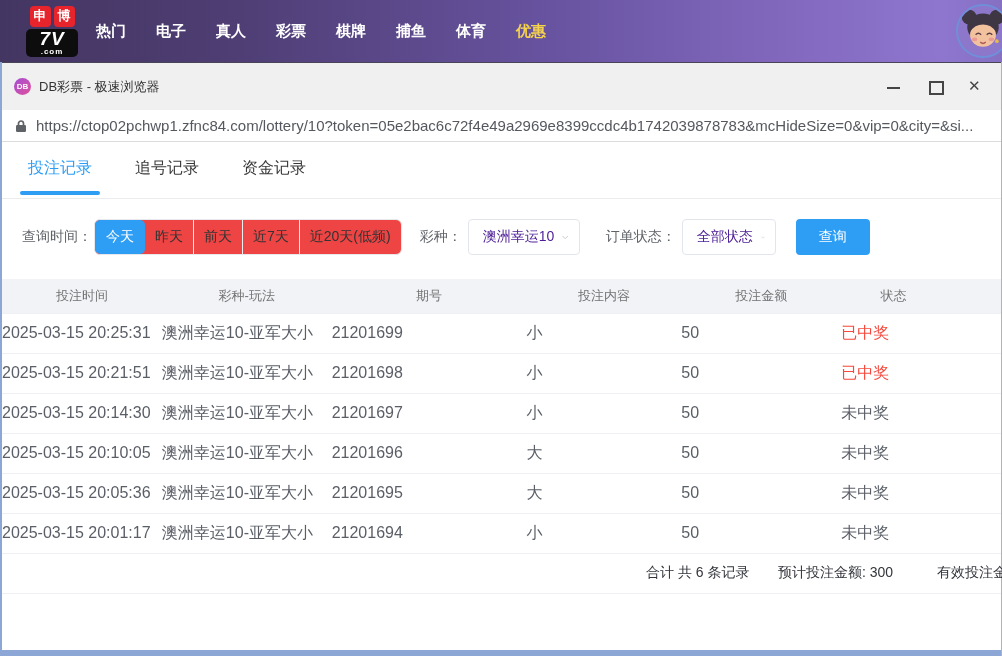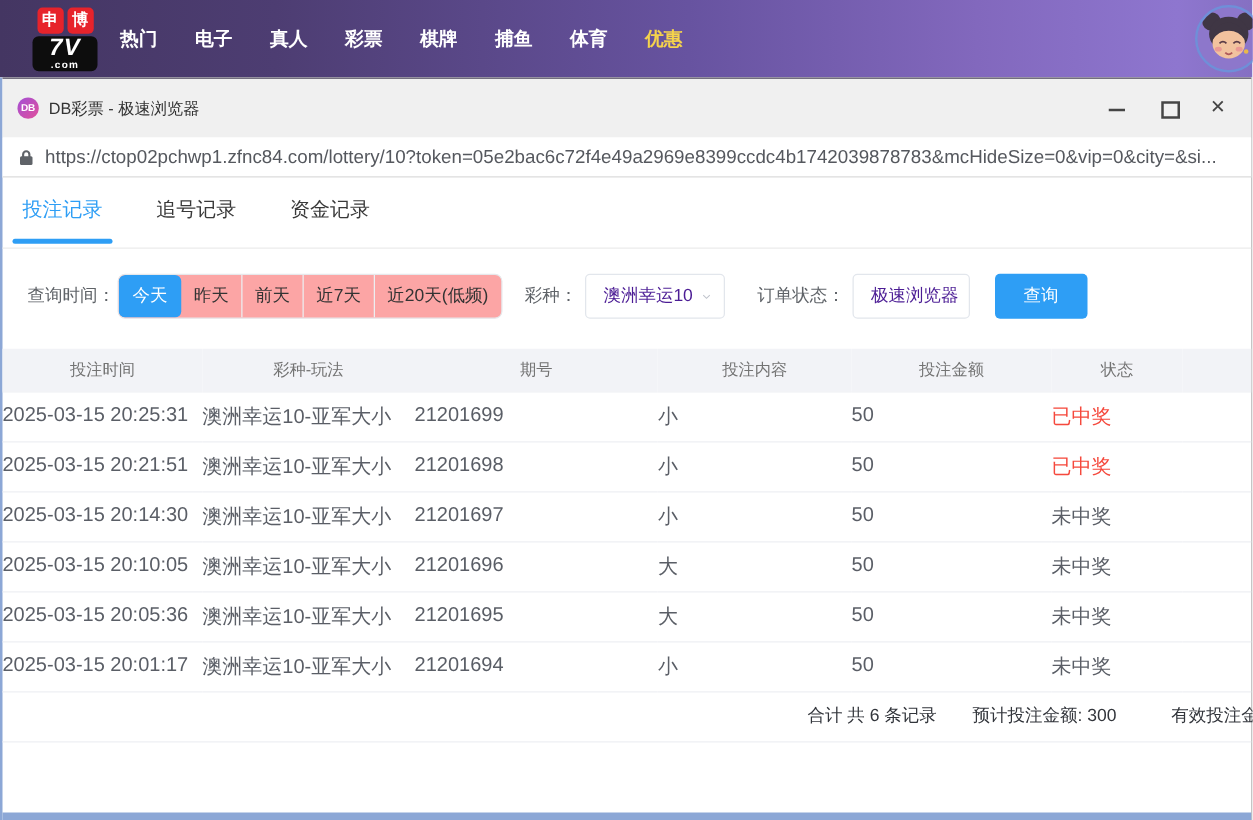--- a/index.html
+++ b/index.html
@@ -38,32 +38,32 @@
   .ctl{ width:15px; height:15px; position:relative; cursor:pointer;}
   .ctl-min::after{ content:""; position:absolute; left:1px; right:1px; top:8px; height:2px; background:#454545;}
   .ctl-max::after{ content:""; position:absolute; left:2px; top:2px; width:11px; height:10px; border:2px solid #454545;}
   .ctl-close::after{ content:"\2715"; position:absolute; left:0; top:-1px; color:#454545; font-size:15px; line-height:16px;}
 
   .url-bar{ height:32px; background:#fff; border-bottom:1px solid #dcdcdc;
     display:flex; align-items:center; padding:0 13px;}
   .url-text{ margin-left:9px; font-size:15px; color:#55585e; white-space:nowrap; overflow:hidden; flex:1;}
 
   
-  .tab-bar{ display:flex; gap:43px; padding-left:16px; height:57px; align-items:flex-end;
+  .tab-bar{ display:flex; gap:43px; padding-left:26px; height:57px; align-items:flex-end;
     border-bottom:1px solid #ececec;}
   .tab{ position:relative; font-size:16px; color:#3a3a3a; padding-bottom:19px; cursor:pointer; white-space:nowrap;}
   .tab.active{ color:#2e9ef5; }
   .tab.active::after{ content:""; position:absolute; left:-8px; right:-8px; bottom:3px; height:4px;
     border-radius:2px; background:#2e9ef5;}
 
   
   .filter-row{ display:flex; align-items:center; margin:20px 0 0 20px; height:36px;}
   .f-label{ font-size:14px; color:#5f6368; white-space:nowrap;}
   .seg-group{ display:flex; align-items:stretch; border:1px solid #e6e8eb; border-radius:6px;
-    margin-left:2px; height:36px; overflow:hidden; background:#fca5a5;}
+    margin-left:2px; height:36px; overflow:hidden; background:#ef4444;}
   .seg{ padding:0 10px; font-size:14px; color:#333; display:flex; align-items:center; cursor:pointer; white-space:nowrap;}
   .seg.sep{ border-left:1px solid #eceef1; }
   .seg.active{ background:#2e9ef5; color:#fff; border-radius:5px; padding:0 11px;}
   .select-box{ display:flex; align-items:center; justify-content:space-between; gap:8px;
     border:1px solid #e2e6ec; border-radius:4px; height:36px; padding:0 10px 0 14px;
     font-size:14px; color:#4c1d95; cursor:pointer; background:#fff; white-space:nowrap;}
   .w-lottery{ width:112px; margin-left:6px;}
   .w-status{ width:94px; margin-left:6px;}
   .ml18{ margin-left:18px;} .ml26{ margin-left:26px;}
   .search-btn{ width:74px; height:36px; margin-left:20px; background:#2e9ef5; border:none;
@@ -162,21 +162,21 @@
       </div>
       <span class="f-label ml18">彩种：</span>
       <div class="select-box w-lottery">
         <span>澳洲幸运10</span>
         <svg width="11" height="7" viewBox="0 0 11 7">
           <path d="M1 1 L5.5 5.5 L10 1" stroke="#c0c4cc" stroke-width="1.5" fill="none"></path>
         </svg>
       </div>
       <span class="f-label ml26">订单状态：</span>
       <div class="select-box w-status">
-        <span>极速浏览器</span>
+        <span>全部状态</span>
         <svg width="11" height="7" viewBox="0 0 11 7">
           <path d="M1 1 L5.5 5.5 L10 1" stroke="#c0c4cc" stroke-width="1.5" fill="none"></path>
         </svg>
       </div>
       <button class="search-btn">查询</button>
     </div>
 
     <table class="bet-table">
       <colgroup>
         <col style="width:16%">

